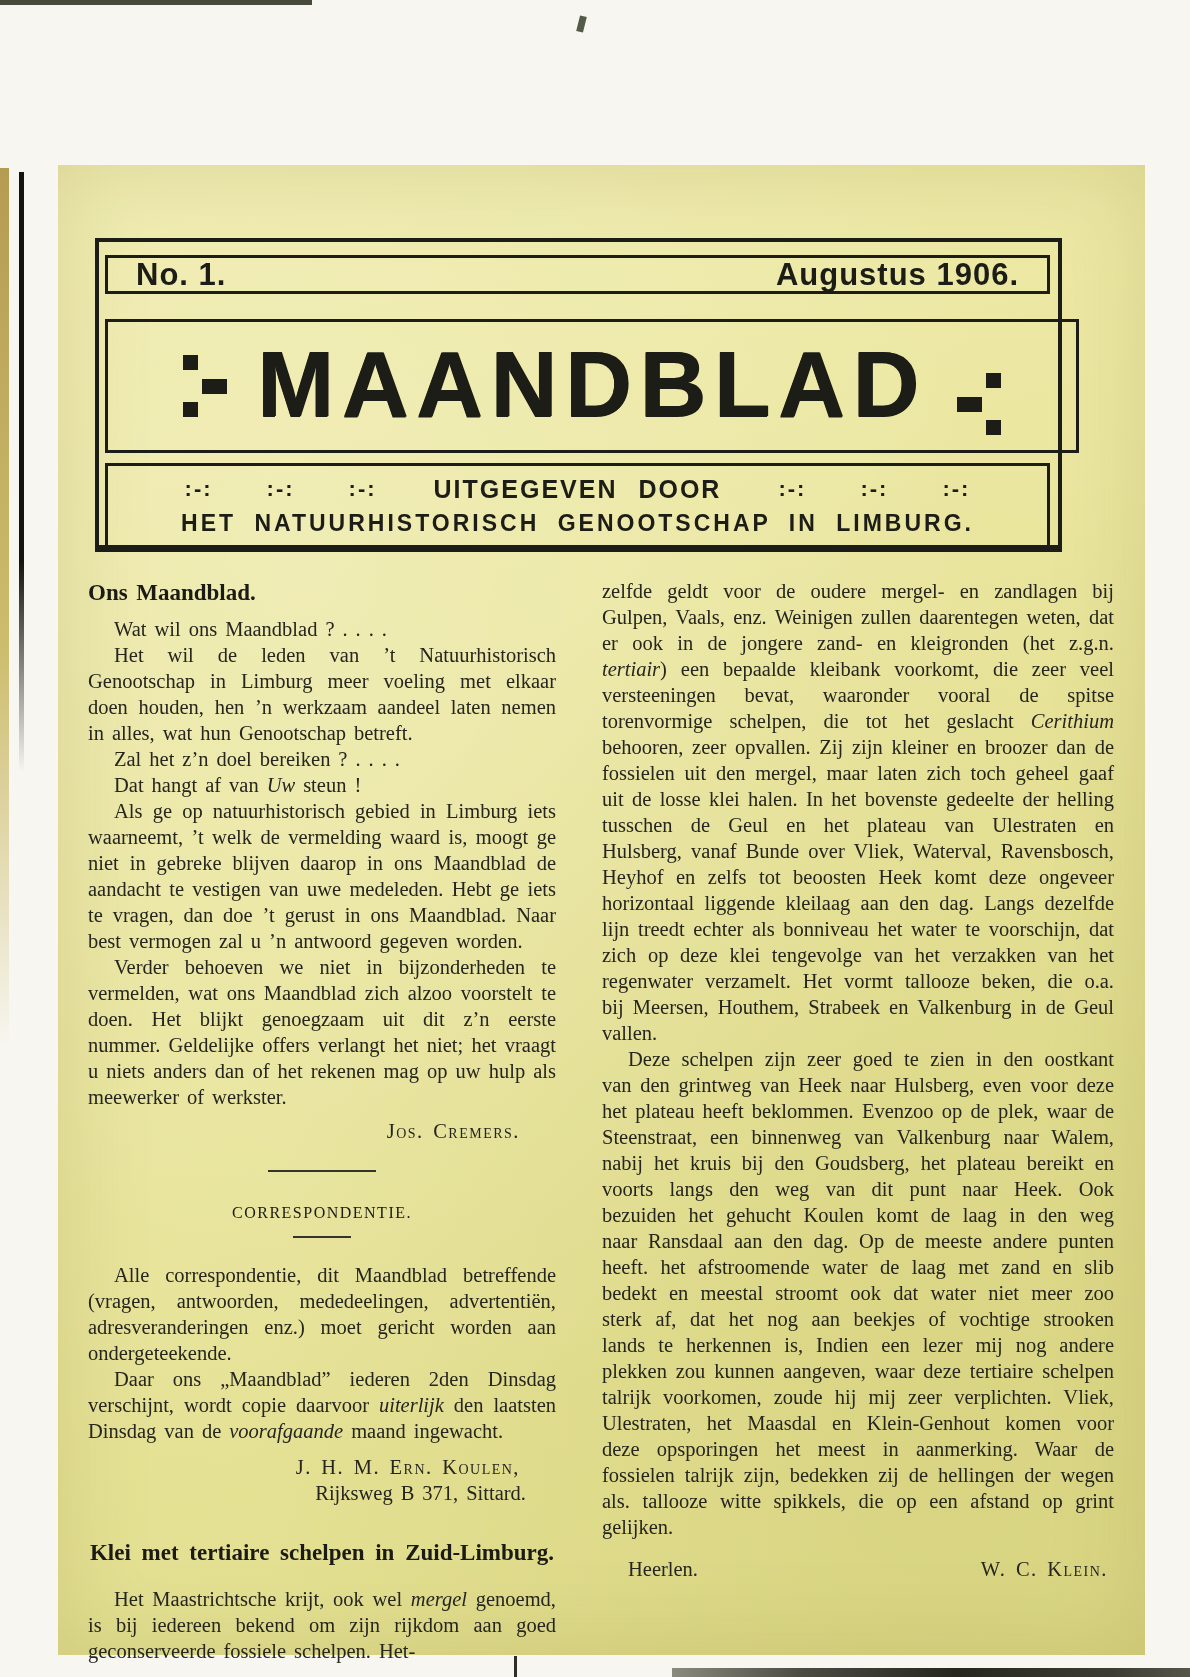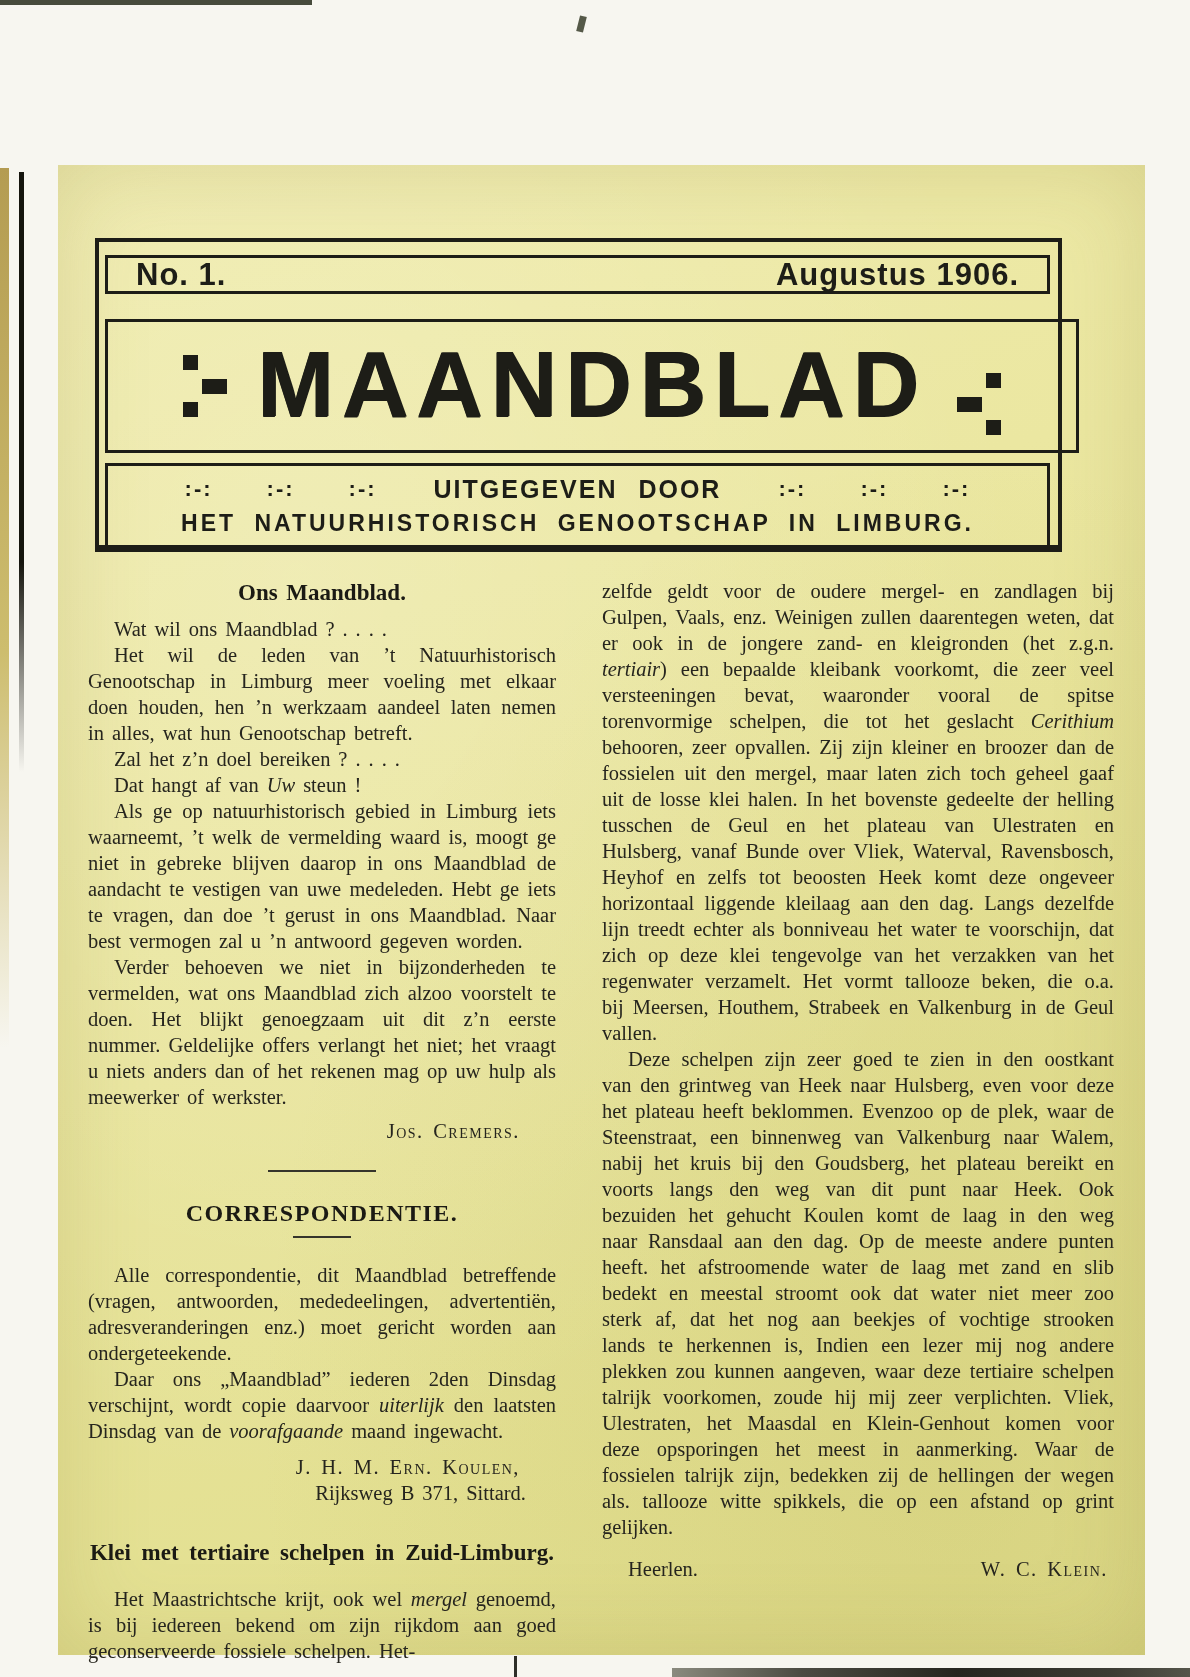--- a/index.html
+++ b/index.html
@@ -75,22 +75,22 @@
 
   
   .columns { position:absolute; left:88px; top:578px; width:1026px; display:flex;
     font-size:20.5px; line-height:26px; word-spacing:.14em; }
   .col-left { width:468px; }
   .col-gap { width:46px; }
   .col-right { width:512px; }
   .para { margin:0; text-indent:26px; text-align:justify; }
   .col-right .para:first-child { text-indent:0; }
   .para i { font-style:italic; }
-  .art-heading { font-weight:bold; text-align:center; font-size:23px; margin:2px 0 10px; color:#1b1a14; }
-  .corr-heading { font-weight:bold; text-align:center; font-size:24px; letter-spacing:1.5px; margin:0 0 4px; color:#1b1a14; }
+  .art-heading { font-weight:bold; font-size:23px; margin:2px 0 10px; color:#1b1a14; }
+  .corr-heading { font-weight:normal; text-align:center; font-size:16px; letter-spacing:1.5px; margin:0 0 4px; color:#1b1a14; }
   .klei-heading { font-weight:bold; text-align:center; font-size:23px; word-spacing:5px; margin:34px 0 20px; color:#1b1a14; }
   .rule { height:2px; background:#35342b; border:0; }
   .rule-mid { width:108px; margin:26px auto 28px; }
   .rule-under { width:58px; margin:10px auto 24px; }
   .sig-line { text-align:right; padding-right:36px; font-variant:small-caps; letter-spacing:1.5px; margin-top:8px; }
   .addr-line { text-align:right; padding-right:30px; }
   .gadiot-block { margin-top:10px; }
   .footer-row { display:flex; justify-content:space-between; margin-top:16px; padding:0 6px 0 26px; }
   .footer-author { font-variant:small-caps; letter-spacing:1.5px; }
 </style>

